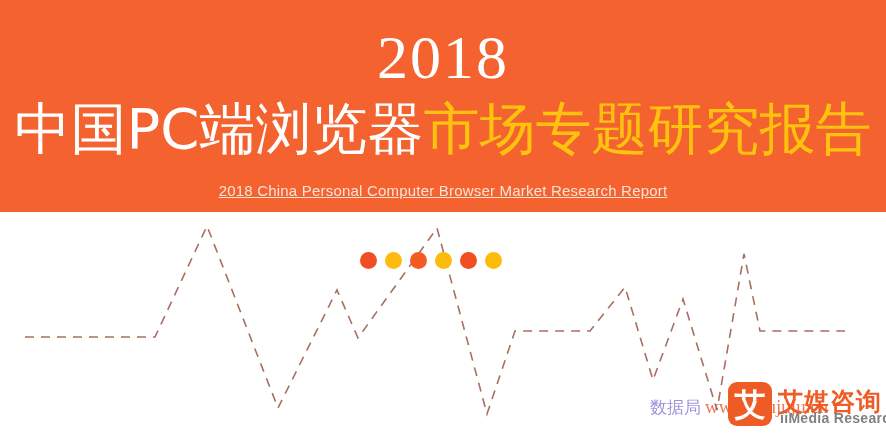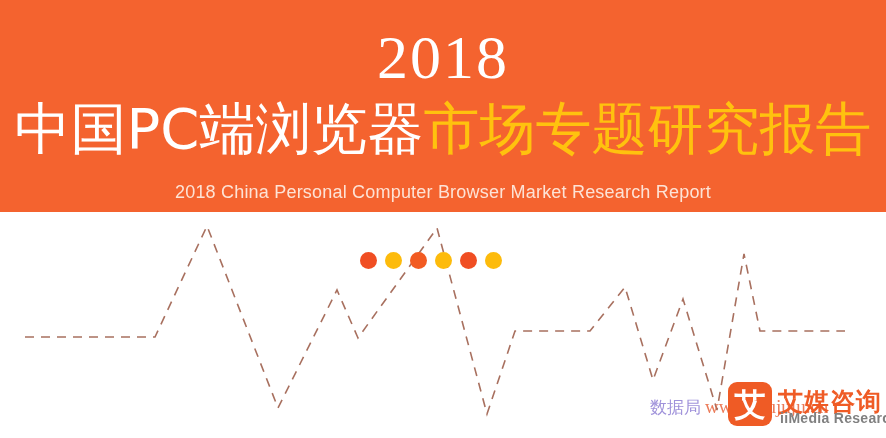--- a/index.html
+++ b/index.html
@@ -55,23 +55,24 @@
   .title-white { color: #ffffff; }
   .title-yellow { color: #ffc20e; }
   .subtitle-line {
     position: absolute;
     left: 0;
     top: 182px;
     width: 886px;
     text-align: center;
     color: #fde3d6;
     font-family: "Liberation Sans", sans-serif;
-    font-size: 18px;
+    font-size: 15px;
     font-weight: 400;
     letter-spacing: 0.2px;
+    text-decoration: underline;
   }
   
   .chart-area {
     position: absolute;
     left: 0;
     top: 212px;
     width: 886px;
     height: 226px;
     background: #ffffff;
   }

